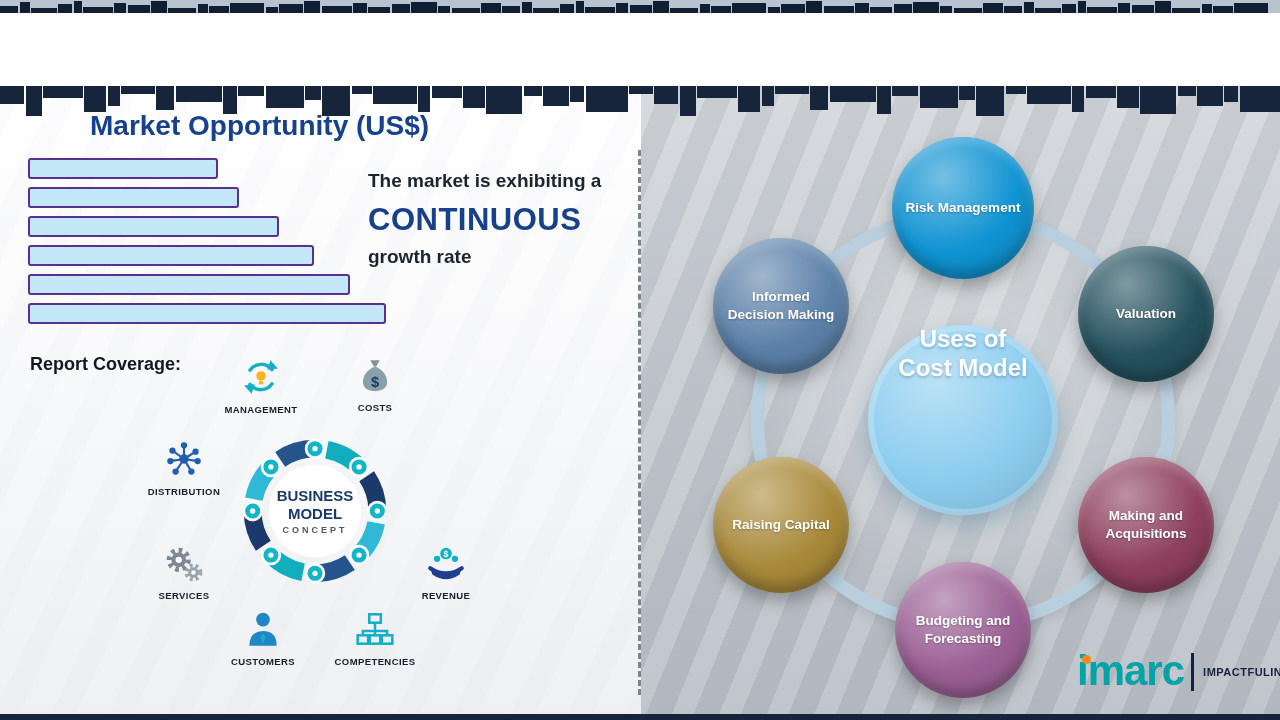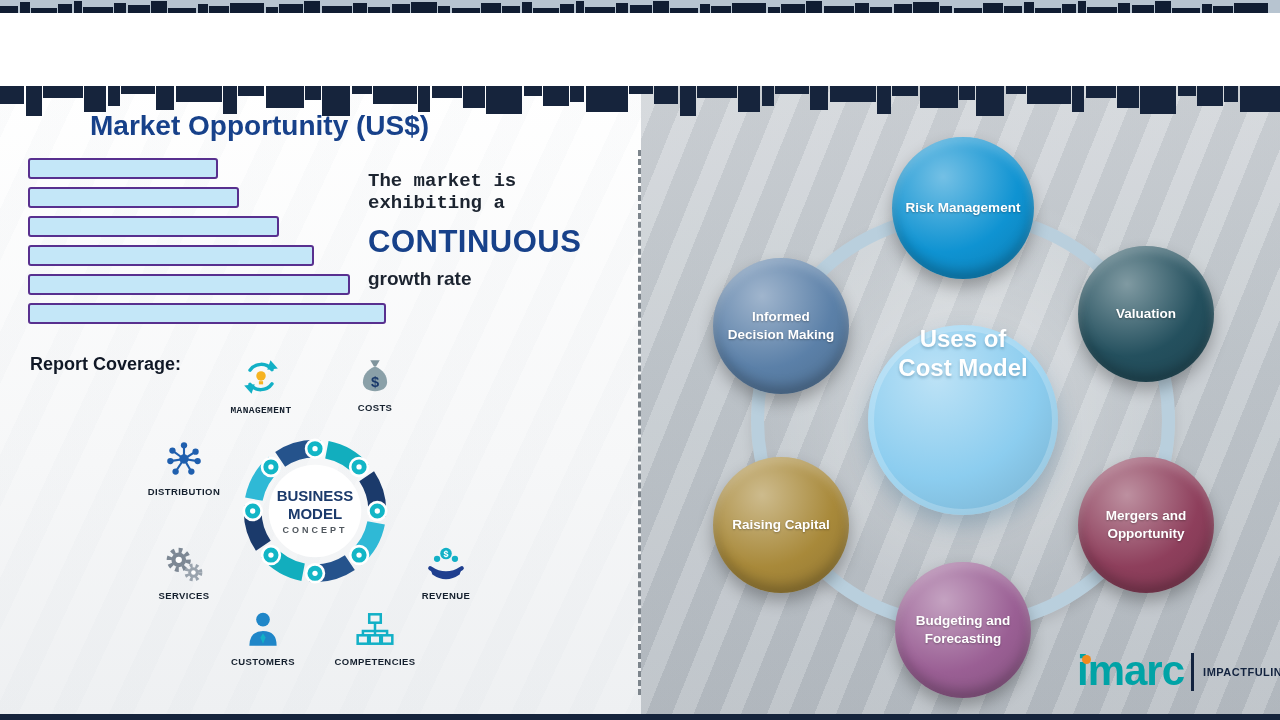--- a/index.html
+++ b/index.html
@@ -29,21 +29,21 @@
   .right-panel::after{content:"";position:absolute;left:120px;top:100px;width:420px;height:420px;border-radius:50%;
               background:radial-gradient(circle,rgba(255,255,255,.35),rgba(255,255,255,0) 70%);}
   .divider{position:absolute;left:638px;top:150px;height:545px;border-left:3px dashed #7d858c;z-index:6;}
   .bottom-bar{position:absolute;left:0;top:714px;width:1280px;height:6px;background:#16243c;z-index:7;}
 
   
   .mo-title{position:absolute;left:90px;top:24px;font-size:28px;font-weight:800;color:#17418a;z-index:2;}
   .bar-chart{position:absolute;left:28px;top:72px;display:flex;flex-direction:column;gap:8px;z-index:2;}
   .bar{height:21px;background:#c4e7f8;border:2px solid #58308f;border-radius:3px;box-sizing:border-box;}
   .growth{position:absolute;left:368px;top:84px;width:262px;color:#1c2430;z-index:2;}
-  .growth .l1{font-size:19px;font-weight:700;font-family:Liberation Mono, monospace;}
+  .growth .l1{font-size:19px;font-weight:700;}
   .growth .l2{font-size:31px;font-weight:700;color:#17418a;margin:10px 0 8px;letter-spacing:.5px;}
   .growth .l3{font-size:19px;font-weight:700;}
   .coverage-label{position:absolute;left:30px;top:268px;font-size:18px;font-weight:800;color:#101826;z-index:2;}
 
   .bm-item{position:absolute;width:96px;text-align:center;z-index:2;}
   .bm-item .cap{margin-top:2px;font-size:9.5px;font-weight:700;color:#15202e;letter-spacing:.4px;}
   .bm-donut{position:absolute;left:226px;top:336px;width:178px;height:178px;z-index:2;}
   .bm-center{position:absolute;inset:0;display:flex;flex-direction:column;align-items:center;justify-content:center;text-align:center;}
   .bm-center .b1{font-size:15px;font-weight:800;color:#1b3a6b;line-height:1.15;}
   .bm-center .b3{font-size:9px;font-weight:700;color:#50575e;letter-spacing:3px;margin-top:3px;}
@@ -58,21 +58,21 @@
             box-shadow:0 10px 22px rgba(60,110,140,.35), inset 0 0 0 6px rgba(255,255,255,.22);}
   .satellite{position:absolute;border-radius:50%;display:flex;align-items:center;justify-content:center;
             text-align:center;color:#fff;font-weight:700;font-size:13.5px;line-height:1.3;z-index:2;
             padding:12px;box-sizing:border-box;text-shadow:0 1px 2px rgba(0,0,0,.3);
             box-shadow:0 8px 16px rgba(0,0,0,.28), inset 0 6px 10px rgba(255,255,255,.25), inset 0 -8px 12px rgba(0,0,0,.22);}
   .s0{left:251px;top:51px;width:142px;height:142px;}
   .s1{left:437px;top:160px;width:136px;height:136px;}
   .s2{left:437px;top:371px;width:136px;height:136px;}
   .s3{left:254px;top:476px;width:136px;height:136px;}
   .s4{left:72px;top:371px;width:136px;height:136px;}
-  .s5{left:72px;top:172px;width:136px;height:136px;}
+  .s5{left:72px;top:152px;width:136px;height:136px;}
 
   
   .logo{position:absolute;left:436px;top:564px;display:flex;align-items:center;z-index:5;}
   .brand-wrap{position:relative;}
   .brand{font-size:42px;font-weight:800;letter-spacing:-1px;line-height:1;}
   .brand-dot{position:absolute;left:5px;top:5px;width:9px;height:9px;border-radius:50%;}
   .logo-divider{width:3px;height:38px;background:#13233f;margin:2px 9px 0 7px;}
   .logo-tag{display:flex;flex-direction:row;font-size:11px;font-weight:800;color:#13233f;
             letter-spacing:.5px;line-height:1.3;margin-top:2px;}
 </style>
@@ -207,21 +207,21 @@
       </div>
 
     <div class="growth">
       <div class="l1">The market is exhibiting a</div>
       <div class="l2">CONTINUOUS</div>
       <div class="l3">growth rate</div>
     </div>
 
     <div class="coverage-label">Report Coverage:</div>
 
-    <div class="bm-item" style="left:213px;top:270px;font-family:Liberation Mono, monospace;">
+    <div class="bm-item" style="left:213px;top:270px;">
       <svg viewBox="0 0 40 40" width="42" height="42">
         <g fill="none" stroke="#12b0c6" stroke-width="3.2" stroke-linecap="round">
           <path d="M30.5 13 A13 13 0 0 0 9.5 13.5"></path>
           <path d="M9.5 27 A13 13 0 0 0 30.5 26.5"></path>
         </g>
         <polygon points="29,4 36,12 26,13" fill="#12b0c6"></polygon>
         <polygon points="11,36 4,28 14,27" fill="#12b0c6"></polygon>
         <circle cx="20" cy="19" r="4.5" fill="#f6b321"></circle>
         <rect x="18" y="24" width="4" height="3" fill="#f6b321"></rect>
       </svg>
@@ -359,21 +359,21 @@
       <span>Cost Model</span>
     </div>
 
     <div class="satellite s0" style="background: radial-gradient(circle at 36% 28%, rgb(116, 192, 229) 0%, rgb(15, 147, 210) 55%, rgb(13, 123, 176) 100%);">
       <span>Risk Management</span>
     </div>
     <div class="satellite s1" style="background: radial-gradient(circle at 36% 28%, rgb(128, 154, 162) 0%, rgb(36, 80, 94) 55%, rgb(30, 67, 79) 100%);">
       <span>Valuation</span>
     </div>
     <div class="satellite s2" style="background: radial-gradient(circle at 36% 28%, rgb(189, 144, 160) 0%, rgb(142, 63, 92) 55%, rgb(119, 53, 77) 100%);">
-      <span>Mergers and Opportunity</span>
+      <span>Making and Acquisitions</span>
     </div>
     <div class="satellite s3" style="background: radial-gradient(circle at 36% 28%, rgb(196, 162, 193) 0%, rgb(154, 95, 148) 55%, rgb(129, 80, 124) 100%);">
       <span>Budgeting and Forecasting</span>
     </div>
     <div class="satellite s4" style="background: radial-gradient(circle at 36% 28%, rgb(205, 187, 141) 0%, rgb(168, 137, 58) 55%, rgb(141, 115, 49) 100%);">
       <span>Raising Capital</span>
     </div>
     <div class="satellite s5" style="background: radial-gradient(circle at 36% 28%, rgb(160, 181, 205) 0%, rgb(91, 128, 168) 55%, rgb(76, 108, 141) 100%);">
       <span>Informed Decision Making</span>
     </div>

